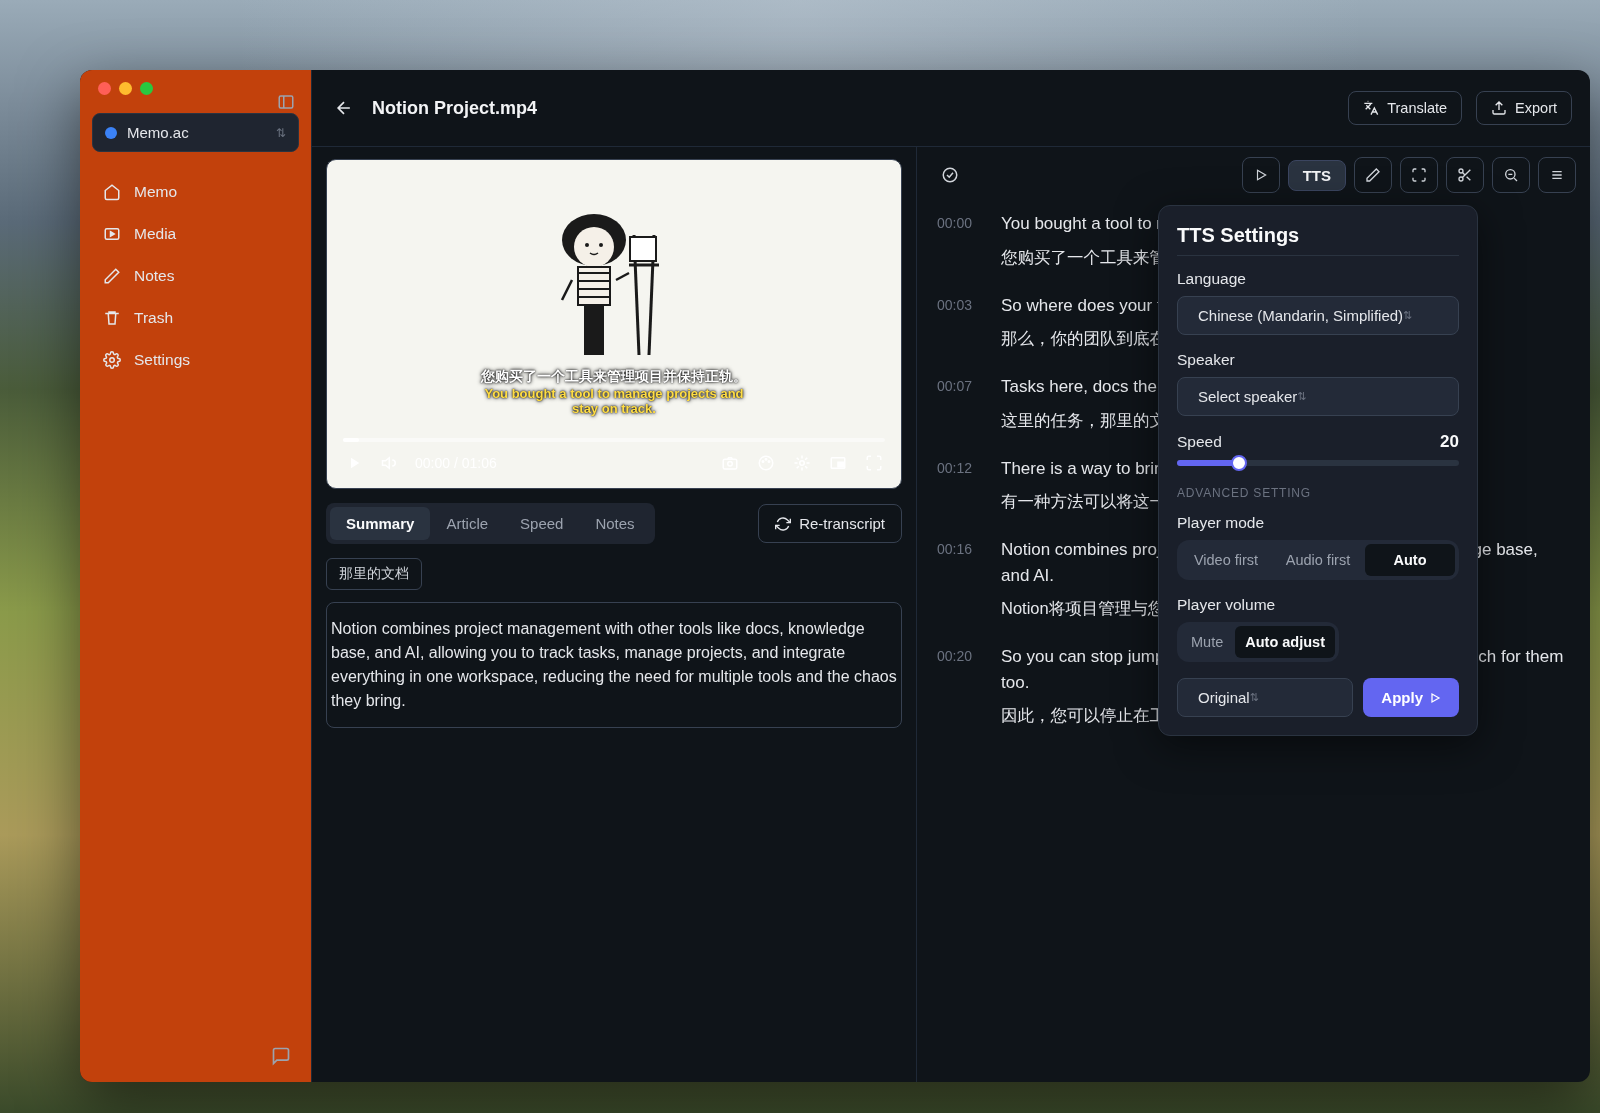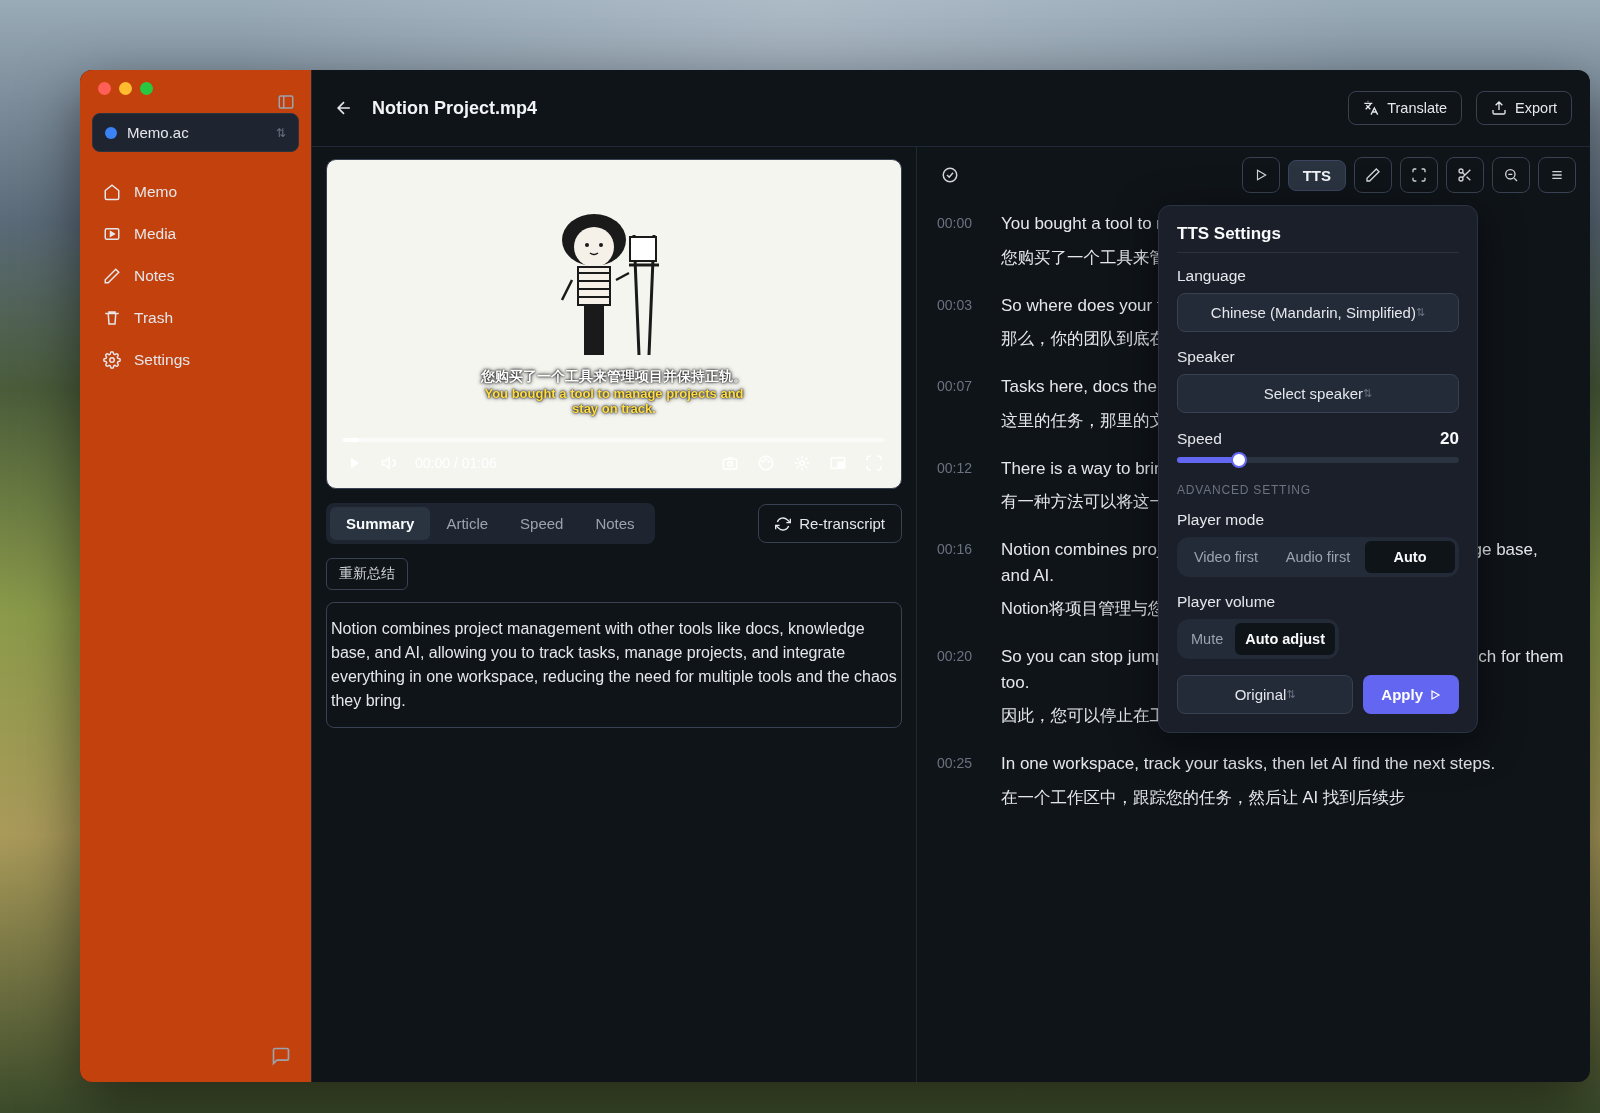--- a/index.html
+++ b/index.html
@@ -245,32 +245,32 @@
       position: absolute;
       right: 112px; top: 58px;
       width: 320px;
       background: #1a1f2a;
       border: 1px solid #2a3340;
       border-radius: 12px;
       padding: 18px 18px;
       box-shadow: 0 10px 40px rgba(0,0,0,0.5);
       z-index: 10;
     }
-    .tts-title { font-size: 17px; font-weight: 600; color: #f9fafb; margin-bottom: 8px; }
+    .tts-title { font-size: 20px; font-weight: 600; color: #f9fafb; margin-bottom: 8px; }
     .tts-sep { border-bottom: 1px solid #2a3340; margin-bottom: 14px; }
     .tts-label { font-size: 15.5px; color: #e5e7eb; margin-bottom: 8px; }
     .tts-select {
       width: 100%;
       background: #232a38;
       border: 1px solid #374151;
       border-radius: 8px;
-      padding: 10px 4px;
+      padding: 10px 20px;
       display: flex;
       align-items: center;
-      justify-content: center;
+      justify-content: flex-start;
       font-size: 15px;
       color: #e5e7eb;
       cursor: pointer;
       margin-bottom: 16px;
     }
     .tts-row { display: flex; justify-content: space-between; align-items: center; margin-bottom: 8px; }
     .tts-val { font-size: 17px; font-weight: 600; color: #f9fafb; }
     .tts-slider {
       width: 100%;
       height: 6px;
@@ -499,21 +499,21 @@
             <span>
                 <svg width="16" height="16" viewBox="0 0 24 24" fill="none" stroke="currentColor" stroke-width="2">
                   <path d="M23 4v6h-6M1 20v-6h6"></path>
                   <path d="M3.51 9a9 9 0 0114.85-3.36L23 10M1 14l4.64 4.36A9 9 0 0020.49 15"></path>
                 </svg>
               </span>
             <span>Re-transcript</span>
           </div>
         </div>
 
-        <div class="chip">重新总结</div>
+        <div class="chip">那里的文档</div>
 
         <div class="summary-box">Notion combines project management with other tools like docs, knowledge base, and AI, allowing you to track tasks, manage projects, and integrate everything in one workspace, reducing the need for multiple tools and the chaos they bring.</div>
       </div>
 
       <div class="right-pane">
         <div class="right-toolbar">
           <div class="rt-btn noborder">
             <svg width="18" height="18" viewBox="0 0 24 24" fill="none" stroke="currentColor" stroke-width="2">
                 <circle cx="12" cy="12" r="9"></circle>
                 <path d="M8 12l3 3 5-6"></path>
@@ -599,27 +599,20 @@
       <div class="t-zh">Notion将项目管理与您的文档、知识库和AI相结合。</div>
     </div>
             </div>
             <div class="t-row">
     <div class="t-time">00:20</div>
     <div class="t-text">
       <div class="t-en">So you can stop jumping between tools and stop paying too much for them too.</div>
       <div class="t-zh">因此，您可以停止在工具之间跳跃，也停止为它们支付太多费用。</div>
     </div>
             </div>
-            <div class="t-row">
-    <div class="t-time">00:25</div>
-    <div class="t-text">
-      <div class="t-en">In one workspace, track your tasks, then let AI find the next steps.</div>
-      <div class="t-zh">在一个工作区中，跟踪您的任务，然后让 AI 找到后续步</div>
-    </div>
-            </div>
           </div>
 
         <div class="tts-popup">
           <div class="tts-title">TTS Settings</div>
           <div class="tts-sep"></div>
           <div class="tts-label">Language</div>
           <div class="tts-select">
             <span>Chinese (Mandarin, Simplified)</span>
             <span style="color:#6b7280;font-size:11px;">⇅</span>
           </div>

